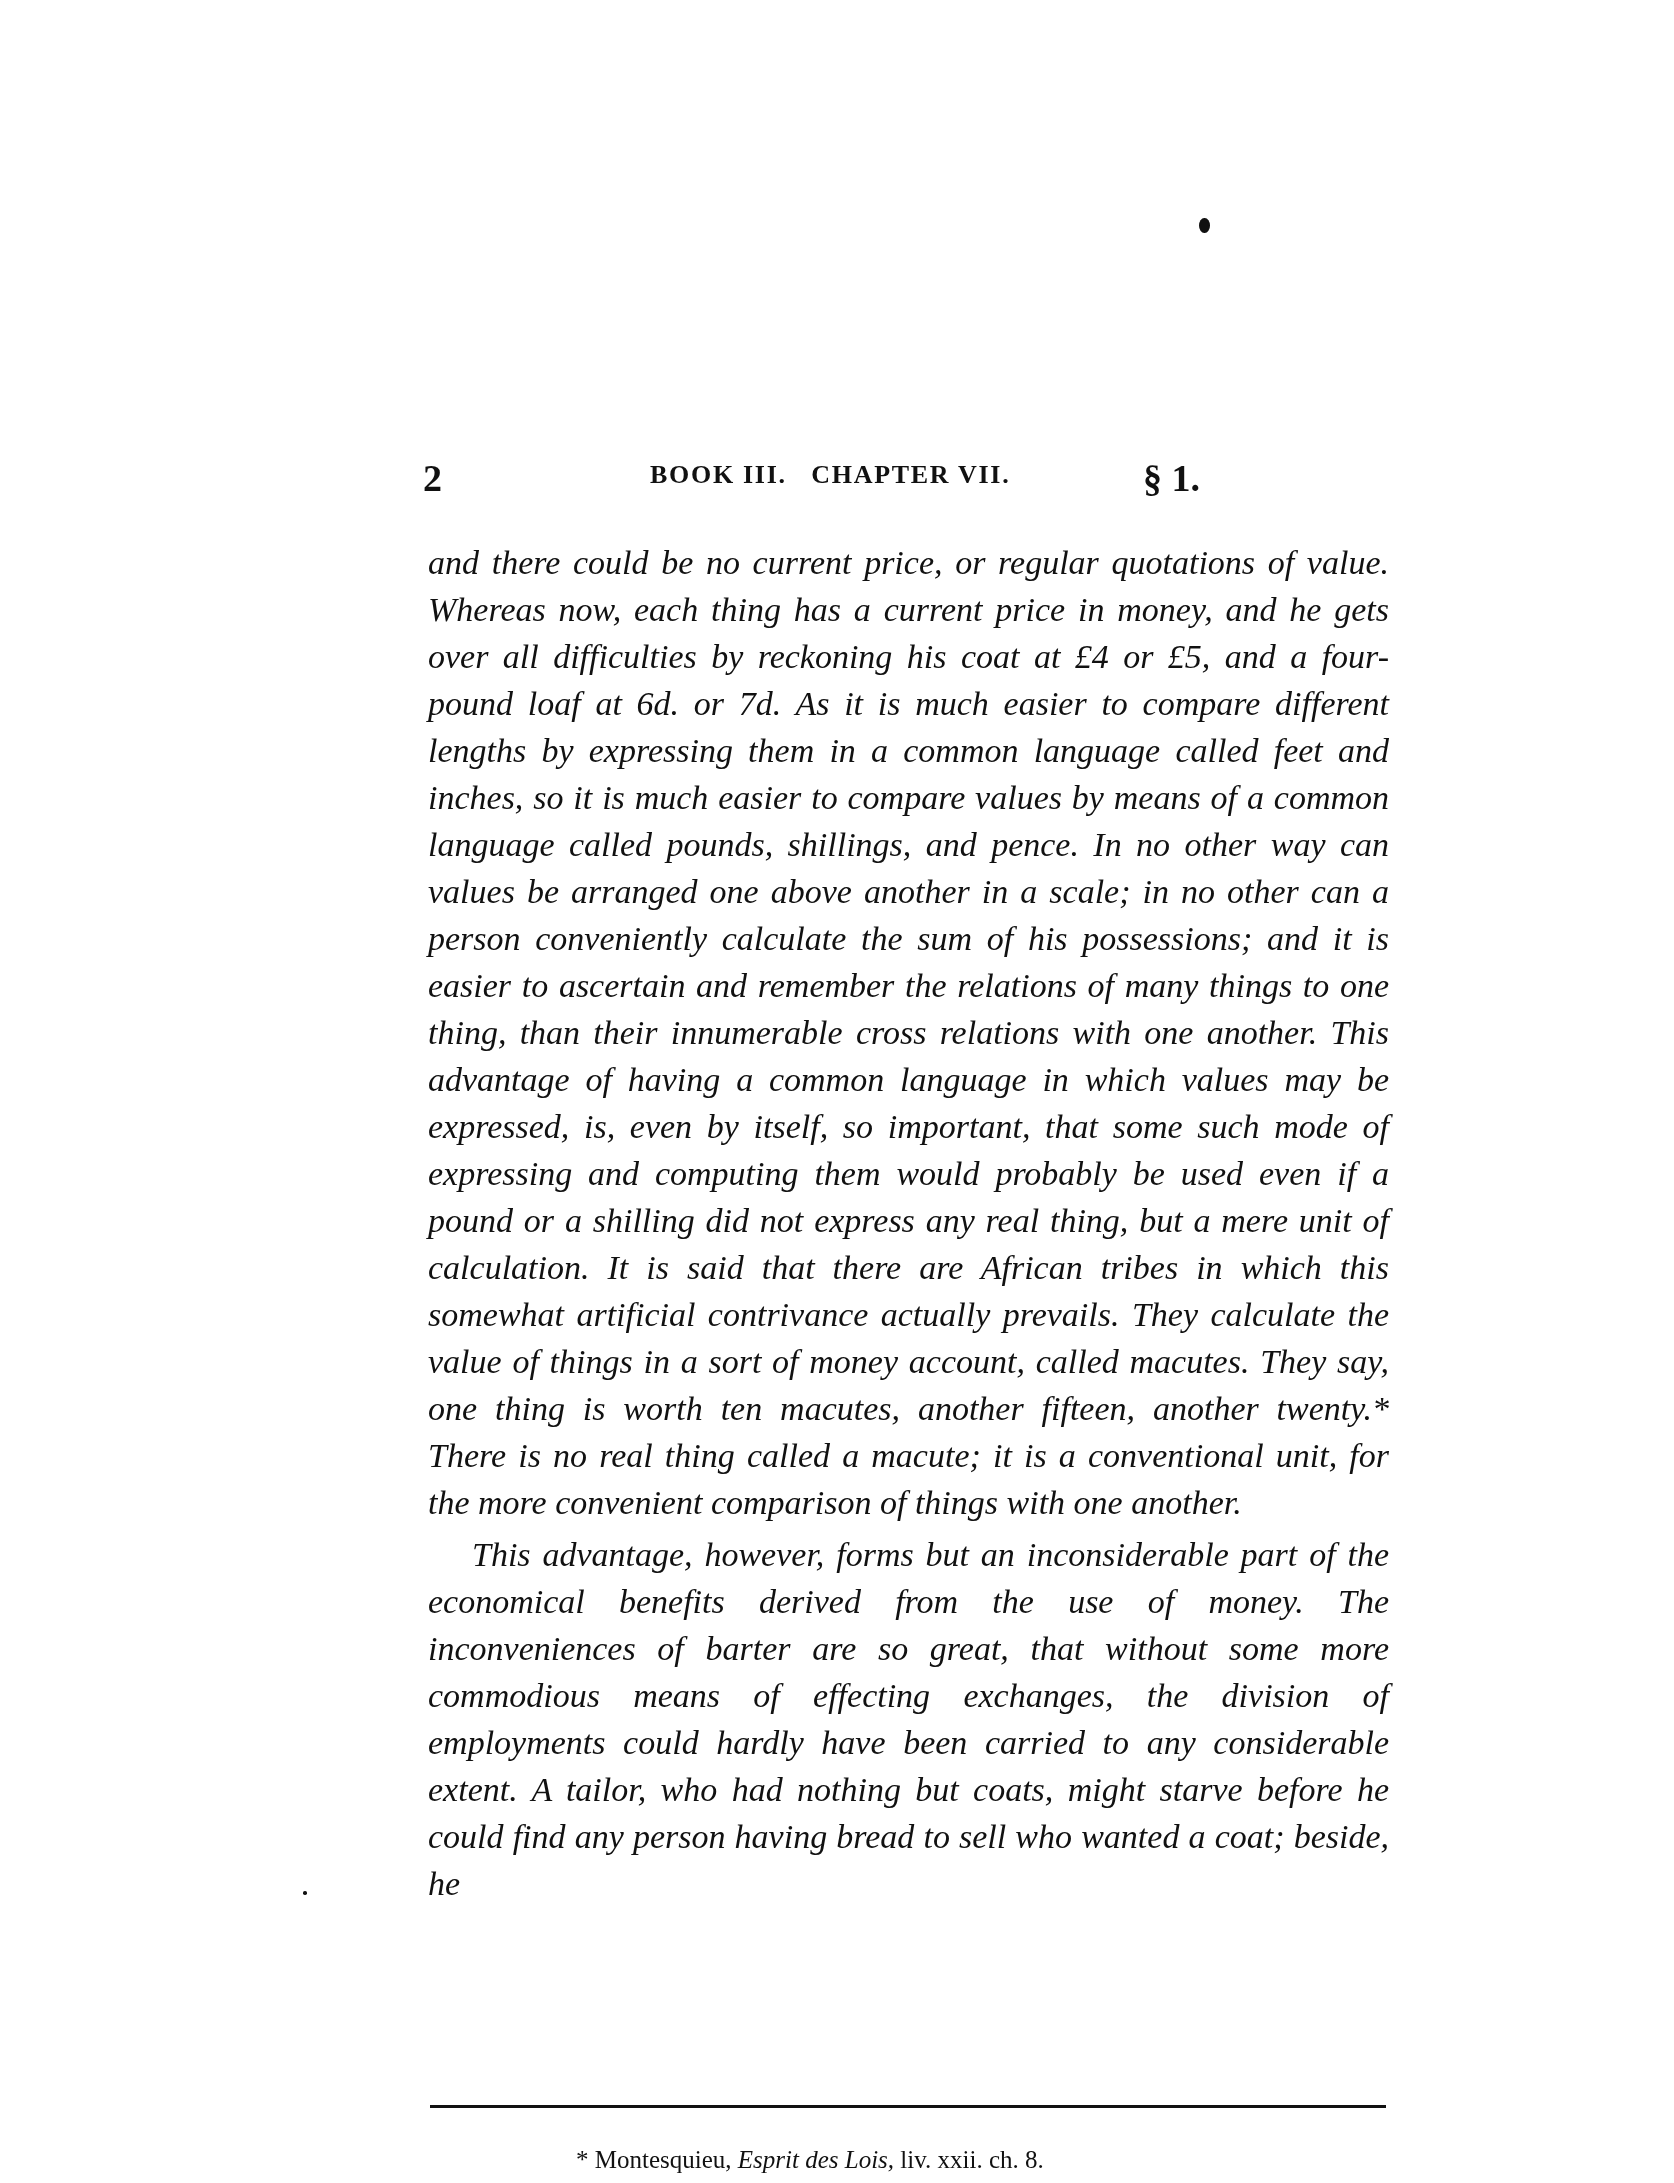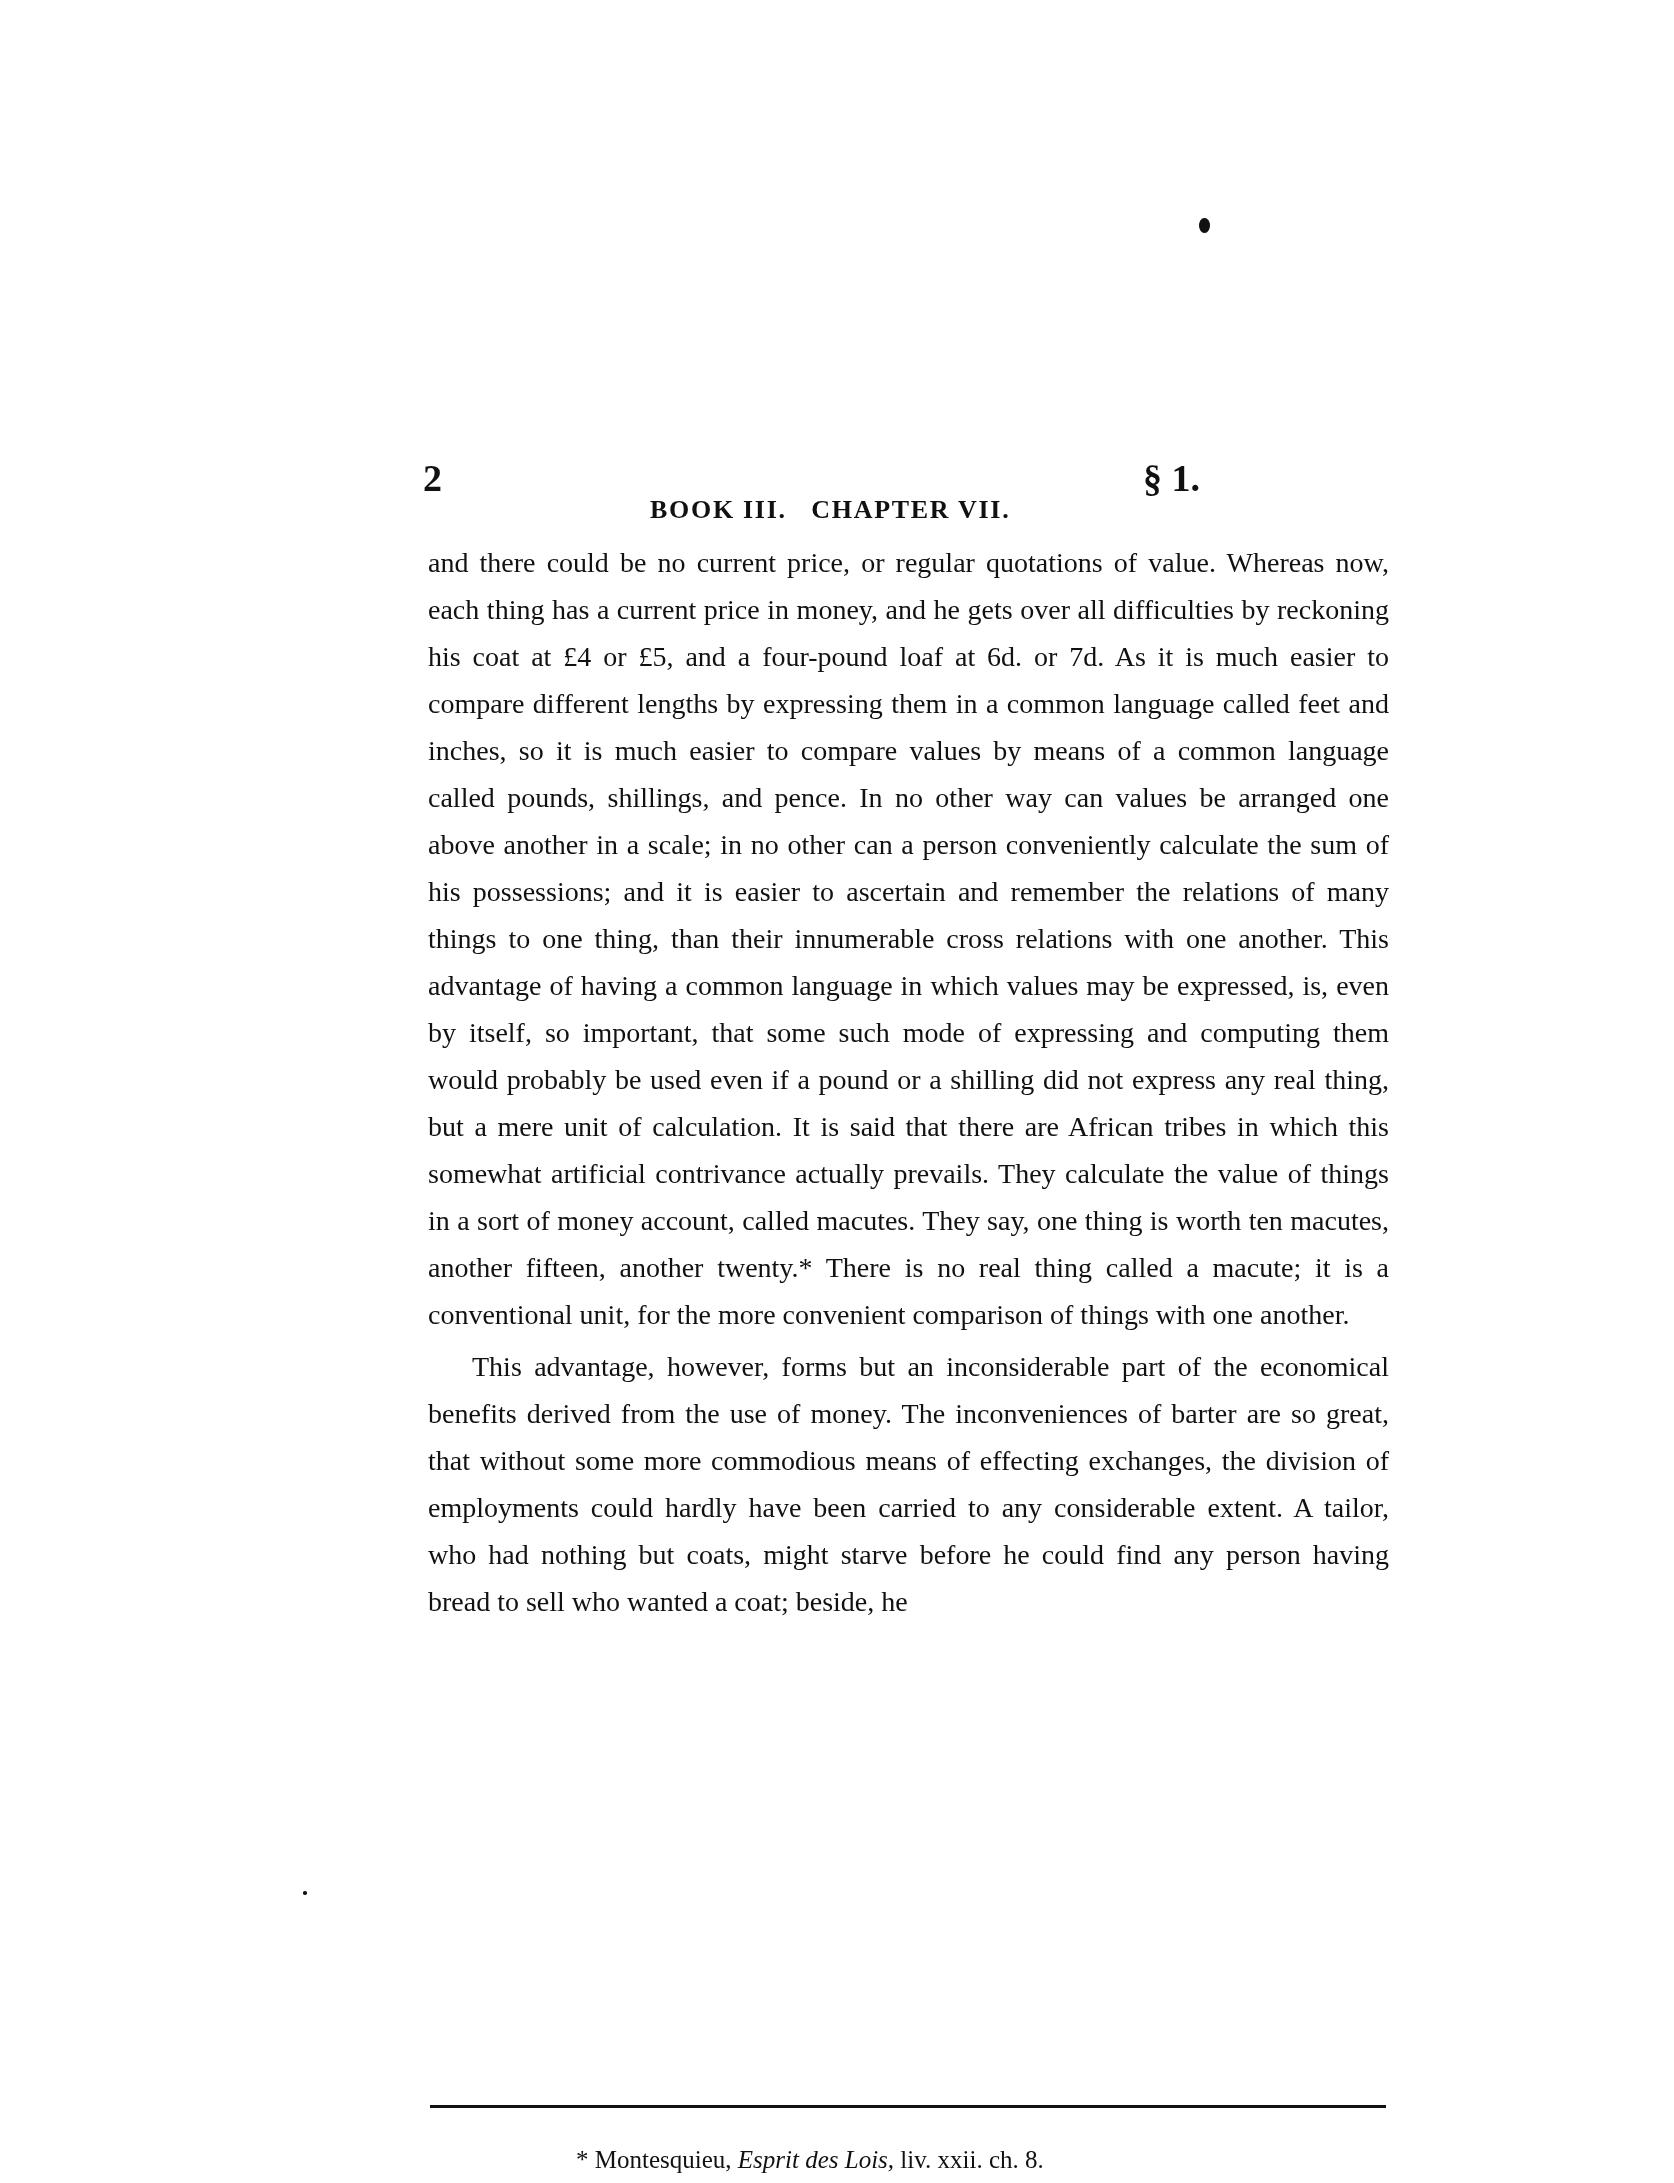--- a/index.html
+++ b/index.html
@@ -6,37 +6,37 @@
   body { width: 1674px; height: 2777px; position: relative; overflow: hidden;
          font-family: "Liberation Serif", "DejaVu Serif", serif; color: #111; }
   .page { position: absolute; left: 0; top: 0; width: 1674px; height: 2777px; }
   .speck { position: absolute; background: #111; border-radius: 50%; }
   .header { position: absolute; top: 456px; left: 423px; width: 742px; height: 48px;
             font-size: 31px; font-weight: bold; }
   .header .pnum { position: absolute; left: 0; top: 0; font-size: 38px; }
   .header .running { position: absolute; left: 227px; top: 3.5px; letter-spacing: 1.7px; font-size: 26px; }
   .header .sect { position: absolute; left: 720px; top: 0; font-size: 38px; white-space: nowrap; }
   .body-text { position: absolute; left: 428px; top: 539px; width: 961px;
-               font-size: 28px; line-height: 47px; text-align: justify; }
+               font-size: 34px; line-height: 47px; text-align: justify; font-style: italic; }
   .body-text p { margin: 0; }
   .body-text p.indent { text-indent: 44px; margin-top: 5px; }
   .rule { position: absolute; left: 430px; top: 2105px; width: 956px; height: 3.1px; background: #111; }
   .footnote { position: absolute; left: 576px; top: 2146px; font-size: 25px; font-weight: normal; white-space: nowrap; }
   .footnote i { font-style: italic; }
 </style>
 </head>
 <body>
 
 <div class="page">
   <div class="speck" style="left:1199px;top:218px;width:10.5px;height:15px;"></div>
   <div class="speck" style="left:303px;top:1891px;width:3.5px;height:3.5px;"></div>
 
   <div class="header">
     <span class="pnum">2</span>
-    <span class="running" style="white-space:pre;margin-top:35px;">BOOK III.   CHAPTER VII.</span>
+    <span class="running" style="white-space:pre;">BOOK III.   CHAPTER VII.</span>
     <span class="sect">§ 1.</span>
   </div>
 
   <div class="body-text">
     <p>and there could be no current price, or regular quotations of value. Whereas now, each thing has a current price in money, and he gets over all difficulties by reckoning his coat at £4 or £5, and a four-pound loaf at 6d. or 7d. As it is much easier to compare different lengths by expressing them in a common language called feet and inches, so it is much easier to compare values by means of a common language called pounds, shillings, and pence. In no other way can values be arranged one above another in a scale; in no other can a person conveniently calculate the sum of his possessions; and it is easier to ascertain and remember the relations of many things to one thing, than their innumerable cross relations with one another. This advantage of having a common language in which values may be expressed, is, even by itself, so important, that some such mode of expressing and computing them would probably be used even if a pound or a shilling did not express any real thing, but a mere unit of calculation. It is said that there are African tribes in which this somewhat artificial contrivance actually prevails. They calculate the value of things in a sort of money account, called macutes. They say, one thing is worth ten macutes, another fifteen, another twenty.* There is no real thing called a macute; it is a conventional unit, for the more convenient comparison of things with one another.</p>
     <p class="indent">This advantage, however, forms but an inconsiderable part of the economical benefits derived from the use of money. The inconveniences of barter are so great, that without some more commodious means of effecting exchanges, the division of employments could hardly have been carried to any considerable extent. A tailor, who had nothing but coats, might starve before he could find any person having bread to sell who wanted a coat; beside, he</p>
   </div>
 
   <div class="rule"></div>
 

